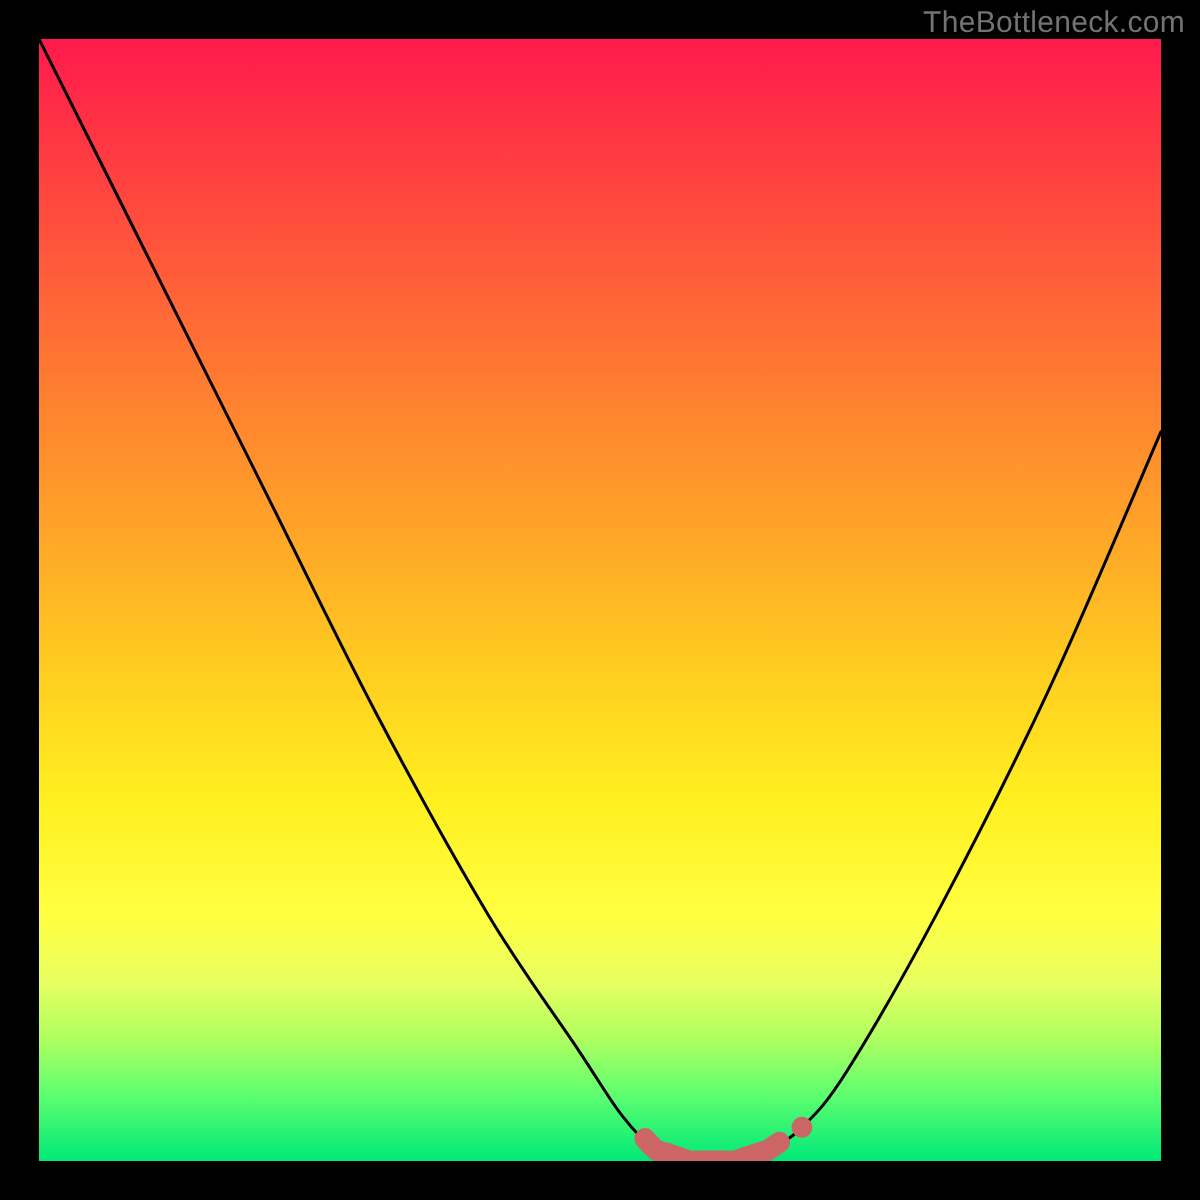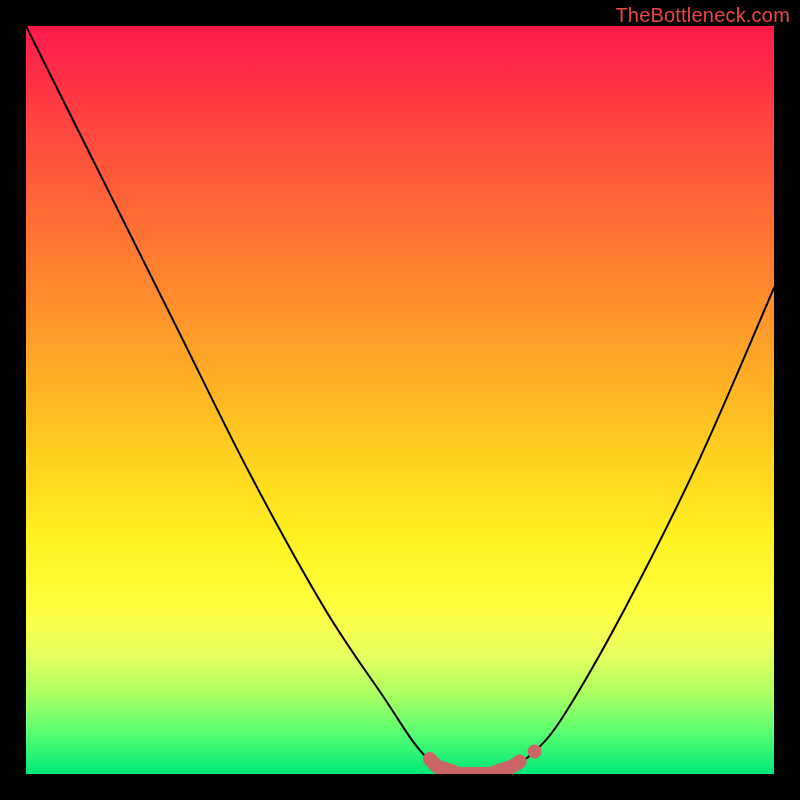--- a/index.html
+++ b/index.html
@@ -37,21 +37,21 @@
       #00e878 100%
     );
   }
   .watermark {
     position: absolute;
     top: 4px;
     right: 10px;
     font-family: Arial, Helvetica, sans-serif;
     font-size: 20px;
     font-weight: 500;
-    color: #ef4444;
+    color: #737373;
     letter-spacing: 0.2px;
     z-index: 5;
   }
   svg.curve-layer {
     position: absolute;
     left: 0;
     top: 0;
     width: 748px;
     height: 748px;
     z-index: 3;

